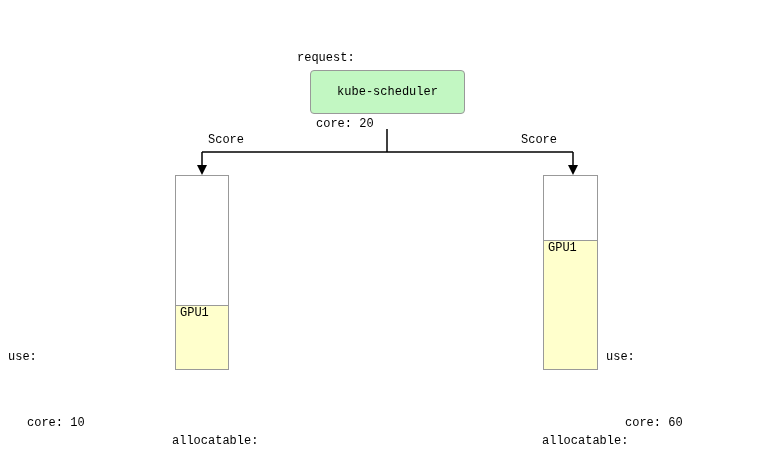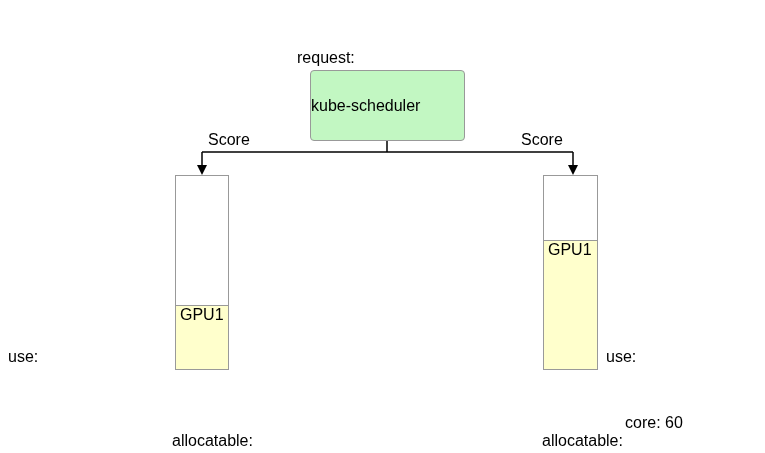--- a/index.html
+++ b/index.html
@@ -5,47 +5,47 @@
   html, body {
     margin: 0;
     padding: 0;
     background: #ffffff;
   }
   .canvas {
     position: relative;
     width: 765px;
     height: 453px;
     background: var(--background, #ffffff);
-    font-family: Liberation Sans, sans-serif;
-    font-size: 16px;
+    font-family: Liberation Mono, monospace;
+    font-size: 12px;
     color: var(--text, #000000);
     overflow: hidden;
   }
   .textblock {
     position: absolute;
     line-height: 22px;
     white-space: pre;
   }
   .textblock .indent {
     padding-left: 19px;
   }
   .textblock div { height: 22px; }
   .scheduler-box {
     position: absolute;
     left: 310px;
     top: 70px;
     width: 155px;
-    height: 71px;
+    height: 44px;
     box-sizing: border-box;
     background: var(--scheduler_fill, #c2f7c2);
     border: 1px solid var(--box_border, #999999);
     border-radius: 4px;
     display: flex;
     align-items: center;
-    justify-content: flex-start;
+    justify-content: center;
   }
   .node-box {
     position: absolute;
     box-sizing: border-box;
     background: #ffffff;
     border: 1px solid var(--box_border, #999999);
   }
   .node-left  { left: 175px; top: 175px; width: 54px; height: 195px; }
   .node-right { left: 543px; top: 175px; width: 55px; height: 195px; }
   .gpu-box {
@@ -113,20 +113,21 @@
     <span>GPU1</span>
   </div>
 
   <div class="node-box node-right"></div>
   <div class="gpu-box gpu-right">
     <span>GPU1</span>
   </div>
 
   <div class="textblock" style="left:8px; top:302px;">
     <div>use:</div>
+    <div class="indent">core: 10</div>
     
   </div>
 
   <div class="textblock" style="left:172px; top:386px;">
     <div>allocatable:</div>
     
     
   </div>
 
   <div class="textblock" style="left:606px; top:302px;">

